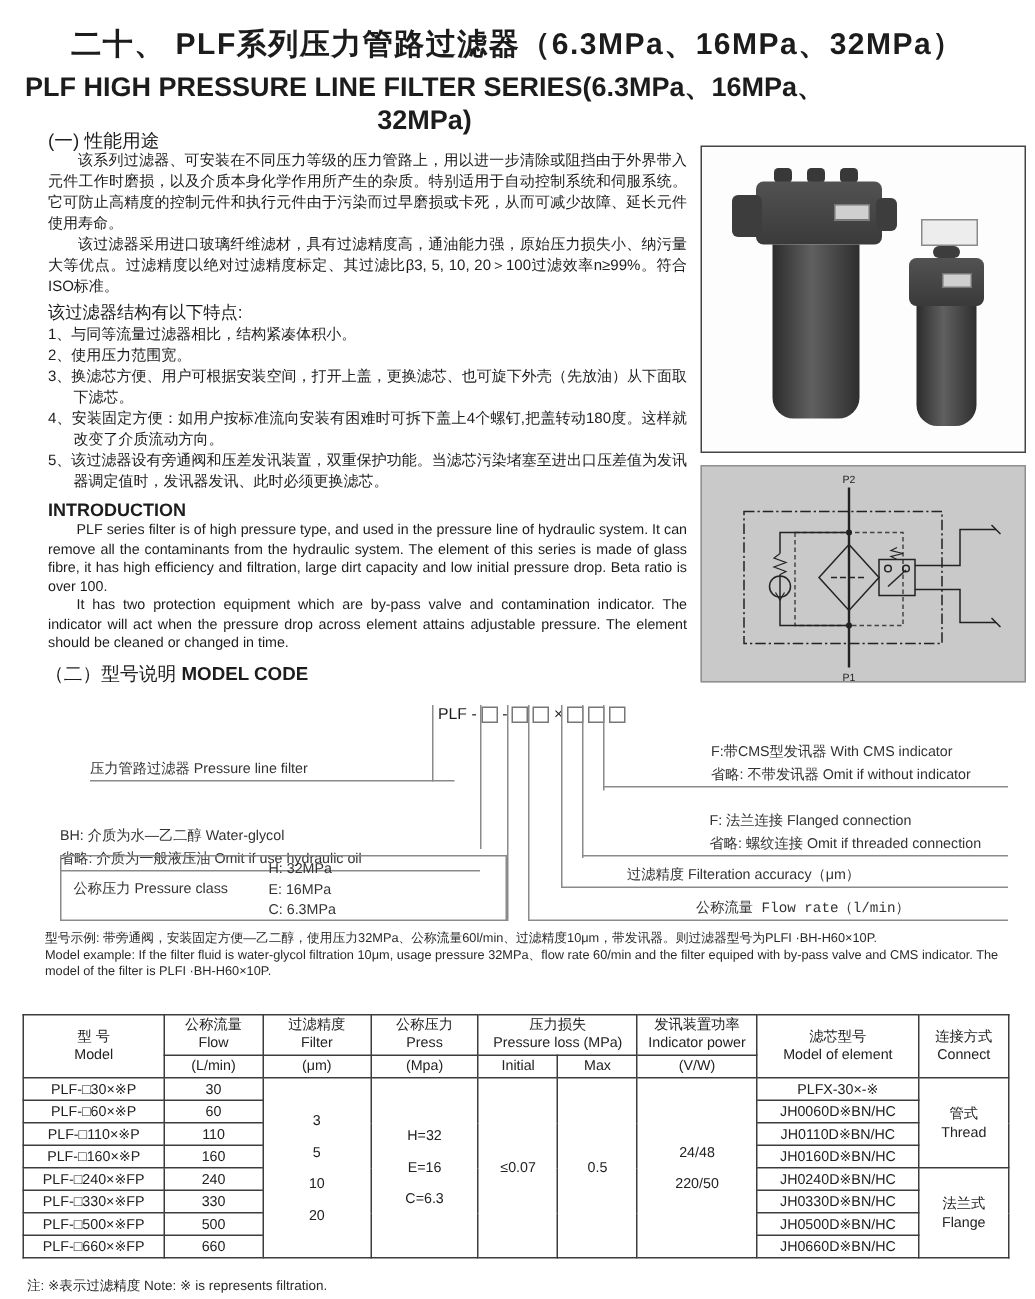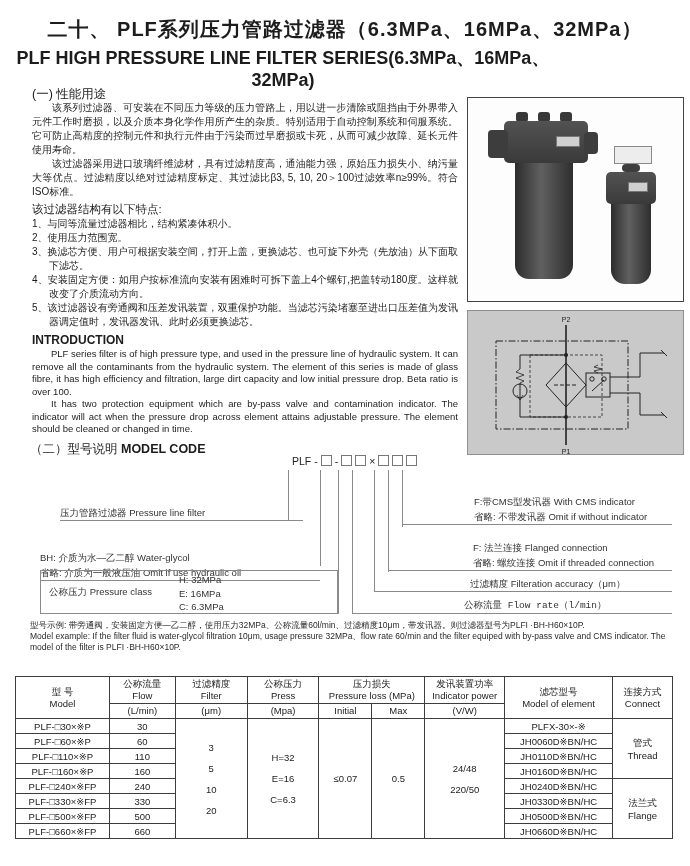--- a/index.html
+++ b/index.html
@@ -31,21 +31,21 @@
   .flt .tag { position:absolute; background:#cfcfcf; border:1px solid #777; }
   .flt .body { position:absolute; background:linear-gradient(90deg,#2c2c2c,#606060 45%,#2e2e2e);
     border-radius:0 0 14px 14px; }
   .flt .wht { position:absolute; background:#ededed; border:1px solid #8a8a8a; }
 
   .diagram-box { position:absolute; left:467px; top:310px; width:217px; height:145px;
     background:#c9c9c9; border:1px solid #8f8f8f; }
 
   .mc-heading { position:absolute; left:30px; top:441px; font-size:12.5px; }
   .mc-heading b { font-size:12.5px; }
-  .mc-code { position:absolute; left:276px; top:455px; display:flex; align-items:flex-start; gap:3px;
+  .mc-code { position:absolute; left:276px; top:470px; display:flex; align-items:flex-end; gap:3px;
     font-size:10.5px;padding-left:16px; }
   .mc-box { width:11px; height:11px; border:1px solid #777; background:#fff; }
   .vline { position:absolute; width:1px; background:#8a8a8a; }
   .lbl { position:absolute; font-size:9.5px; line-height:15px; color:#333; }
   .lbl.ul { border-bottom:1px solid #8a8a8a; }
   .pc-box { position:absolute; left:40px; top:570px; width:298px; height:44px;
     border:1px solid #8a8a8a; font-size:9.5px; color:#333; }
   .pc-label { position:absolute; left:8px; top:15px; }
   .pc-opts { position:absolute; left:138px; top:2px; line-height:13.5px; }
   .mc-example { position:absolute; left:30px; top:620px; width:648px; font-size:8.5px;
@@ -181,21 +181,21 @@
   </div>
 
   <div class="lbl ul" style="left:402px; top:494px; width:270px; padding-left:72px;">
     <div>F:带CMS型发讯器 With CMS indicator</div>
     <div>省略: 不带发讯器 Omit if without indicator</div>
   </div>
   <div class="lbl ul" style="left:388px; top:540px; width:284px; padding-left:85px;">
     <div>F: 法兰连接 Flanged connection</div>
     <div>省略: 螺纹连接 Omit if threaded connection</div>
   </div>
-  <div class="lbl ul" style="left:374px; top:576px; width:298px; padding-left:96px;">过滤精度 Filteration accuracy（μm）</div>
+  <div class="lbl ul" style="left:374px; top:576px; width:298px; padding-left:44px;">过滤精度 Filteration accuracy（μm）</div>
   <div class="lbl ul" style="left:352px; top:598px; width:320px; padding-left:112px;font-family:Liberation Mono, monospace;">公称流量 Flow rate（l/min）</div>
 
   <div class="mc-example">
     <div>型号示例: 带旁通阀，安装固定方便—乙二醇，使用压力32MPa、公称流量60l/min、过滤精度10μm，带发讯器。则过滤器型号为PLFI ·BH-H60×10P.</div>
     <div>Model example: If the filter fluid is water-glycol filtration 10μm, usage pressure 32MPa、flow rate 60/min and the filter equiped with by-pass valve and CMS indicator. The model of the filter is PLFI ·BH-H60×10P.</div>
   </div>
 
 
   <table class="tech">
     <colgroup>
@@ -313,14 +313,15 @@
       <td>JH0500D※BN/HC</td>
     </tr>
     <tr>
       <td class="model-cell">PLF-□660×※FP</td>
       <td>660</td>
       <td>JH0660D※BN/HC</td>
     </tr>
   </tbody>
     </table>
 
+  <div class="note-line">注: ※表示过滤精度 Note: ※ is represents filtration.</div>
 
 </div>
 
 </body></html>

